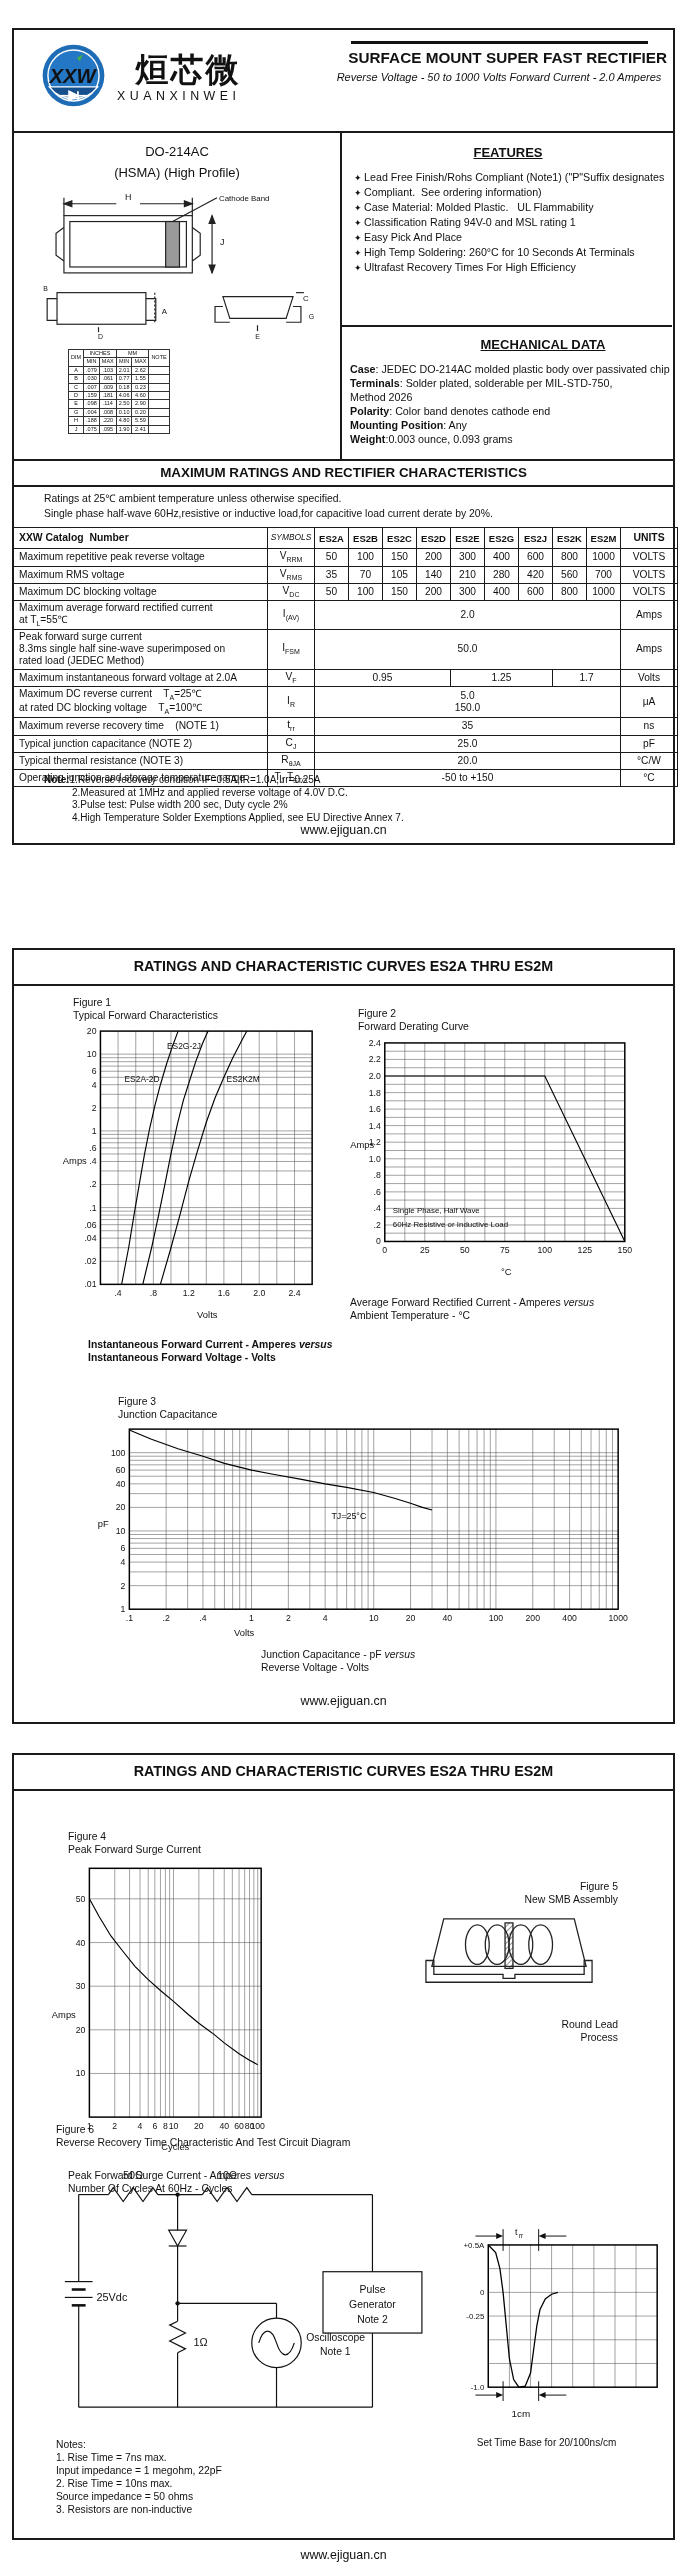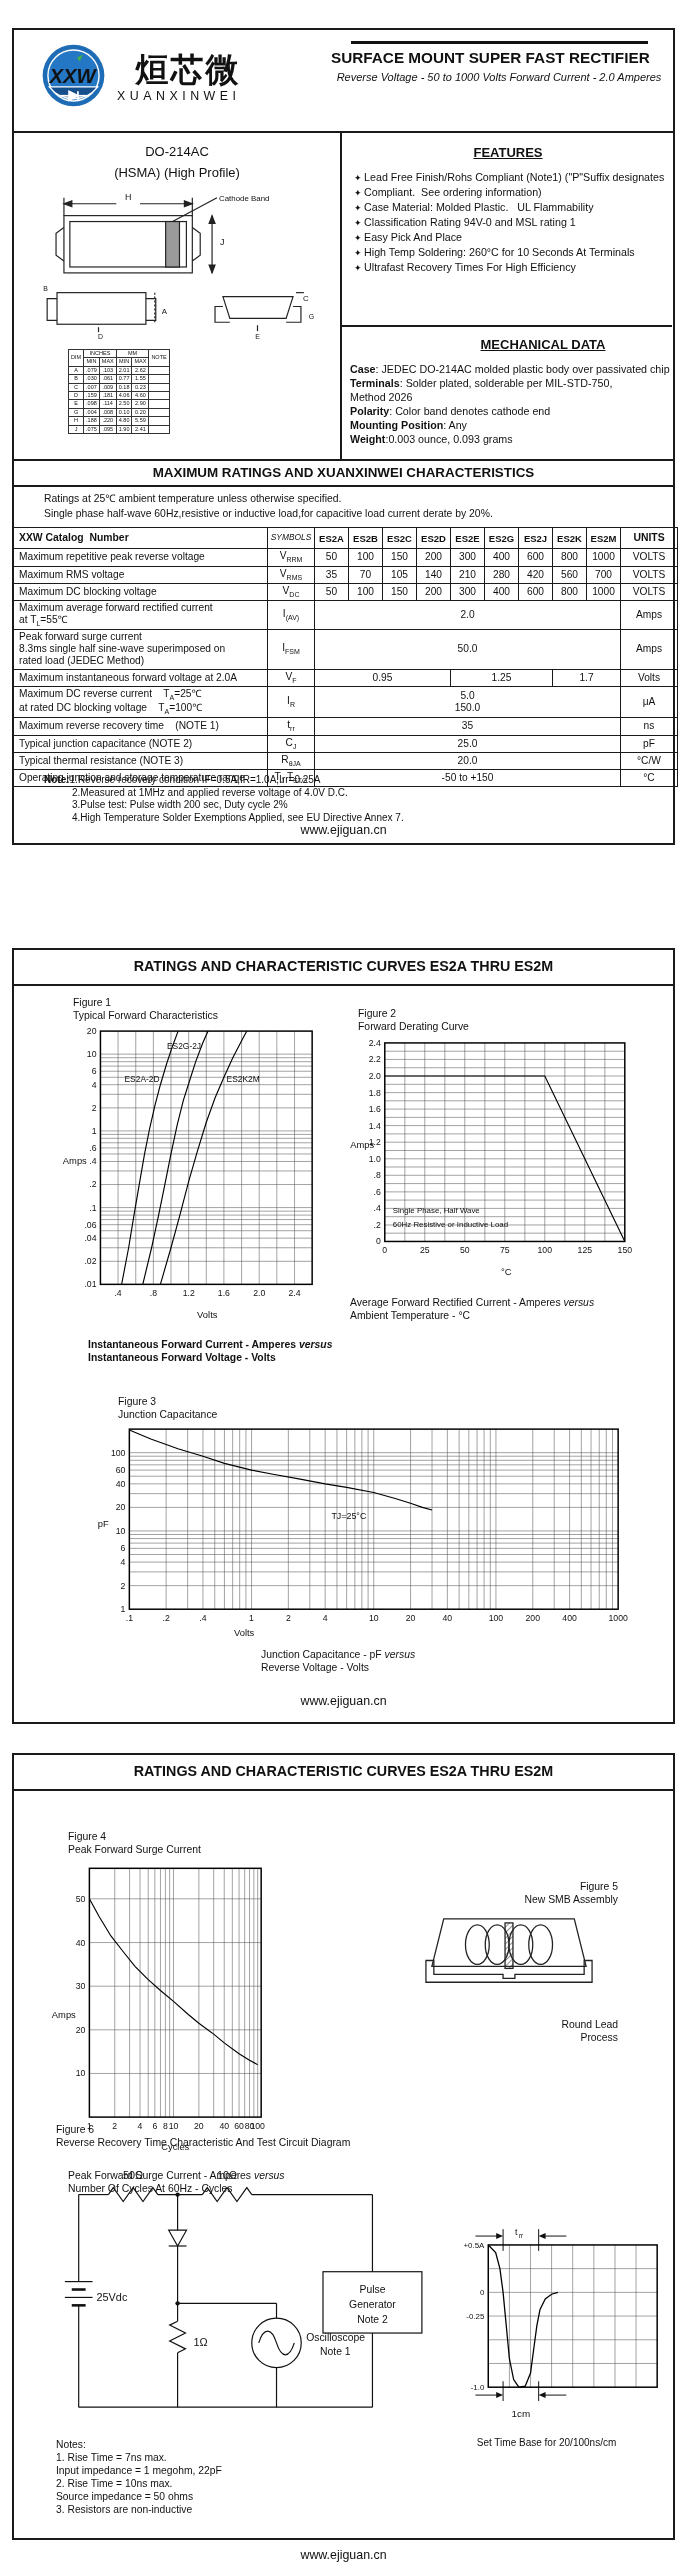--- a/index.html
+++ b/index.html
@@ -12,21 +12,21 @@
   .figtitle{font-size:10.4px;line-height:13px;}
   .figcap{font-size:10.4px;line-height:13px;}
   .center{text-align:right;}
   svg text{font-family:"Liberation Sans",sans-serif;fill:#111;}
   
   .logo-wrap{display:flex;align-items:center;gap:10px;}
   .logo-cn{font-size:33px;font-weight:bold;letter-spacing:2px;line-height:34px;text-align:right;}
   .logo-en{font-size:12.4px;letter-spacing:4.5px;margin-top:2px;}
   .title-main{font-size:25px;font-weight:bold;text-align:center;letter-spacing:0.5px;}
   .title-rule{width:297px;height:3px;background:#111;margin:3px auto 5px auto;}
-  .title-sub{font-size:15.3px;font-weight:bold;text-align:left;}
+  .title-sub{font-size:15.3px;font-weight:bold;text-align:right;}
   .tagline{font-size:11px;font-style:italic;text-align:center;margin-top:4px;}
   .pkg-name{font-size:13px;text-align:center;line-height:21px;}
   .sec-head{font-weight:bold;font-size:13px;text-align:center;text-decoration:underline;}
   .feat-list{list-style:none;margin:0;padding:0;font-size:10.7px;line-height:14px;}
   .feat-list li:before{content:"\2726\00a0";font-size:9px;}
   .mech-lines,.note-lines{font-size:10.7px;line-height:14px;}
   .dims-table{border-collapse:collapse;font-size:5.5px;}
   .dims-table td,.dims-table th{border:0.8px solid #333;padding:0 2px;text-align:center;line-height:7.4px;font-weight:normal;}
   .ratings{border-collapse:collapse;table-layout:fixed;width:663px;font-size:10.2px;}
   .ratings td,.ratings th{border:1.4px solid #1a1a1a;padding:1px 2px;line-height:1.18;text-align:center;vertical-align:middle;}
@@ -219,21 +219,21 @@
   <div class="abs mech-lines" id="mech-lines" style="left:336px;top:332px;width:321px;">
       <div><b>Case</b>: JEDEC DO-214AC molded plastic body over passivated chip</div>
       <div><b>Terminals</b>: Solder plated, solderable per MIL-STD-750,</div>
       <div>Method 2026</div>
       <div><b>Polarity</b>: Color band denotes cathode end</div>
       <div><b>Mounting Position</b>: Any</div>
       <div><b>Weight</b>:0.003 ounce, 0.093 grams</div>
     </div>
 
   <div class="hline" style="left:0;width:659px;top:429px;"></div>
-  <div class="banner" style="top:435px;font-size:13.4px;">MAXIMUM RATINGS AND XUANXINWEI CHARACTERISTICS</div>
+  <div class="banner" style="top:435px;font-size:13.4px;">MAXIMUM RATINGS AND RECTIFIER CHARACTERISTICS</div>
   <div class="hline" style="left:0;width:659px;top:455px;"></div>
   <div class="abs cond" id="conditions" style="left:30px;top:461px;width:613px;">
       <div>Ratings at 25℃ ambient temperature unless otherwise specified.</div>
       <div>Single phase half-wave 60Hz,resistive or inductive load,for capacitive load current derate by 20%.</div>
     </div>
 
   <table class="abs ratings" style="left:-2px;top:497px;">
     <colgroup>
       <col style="width:255px">
         <col style="width:47px">

